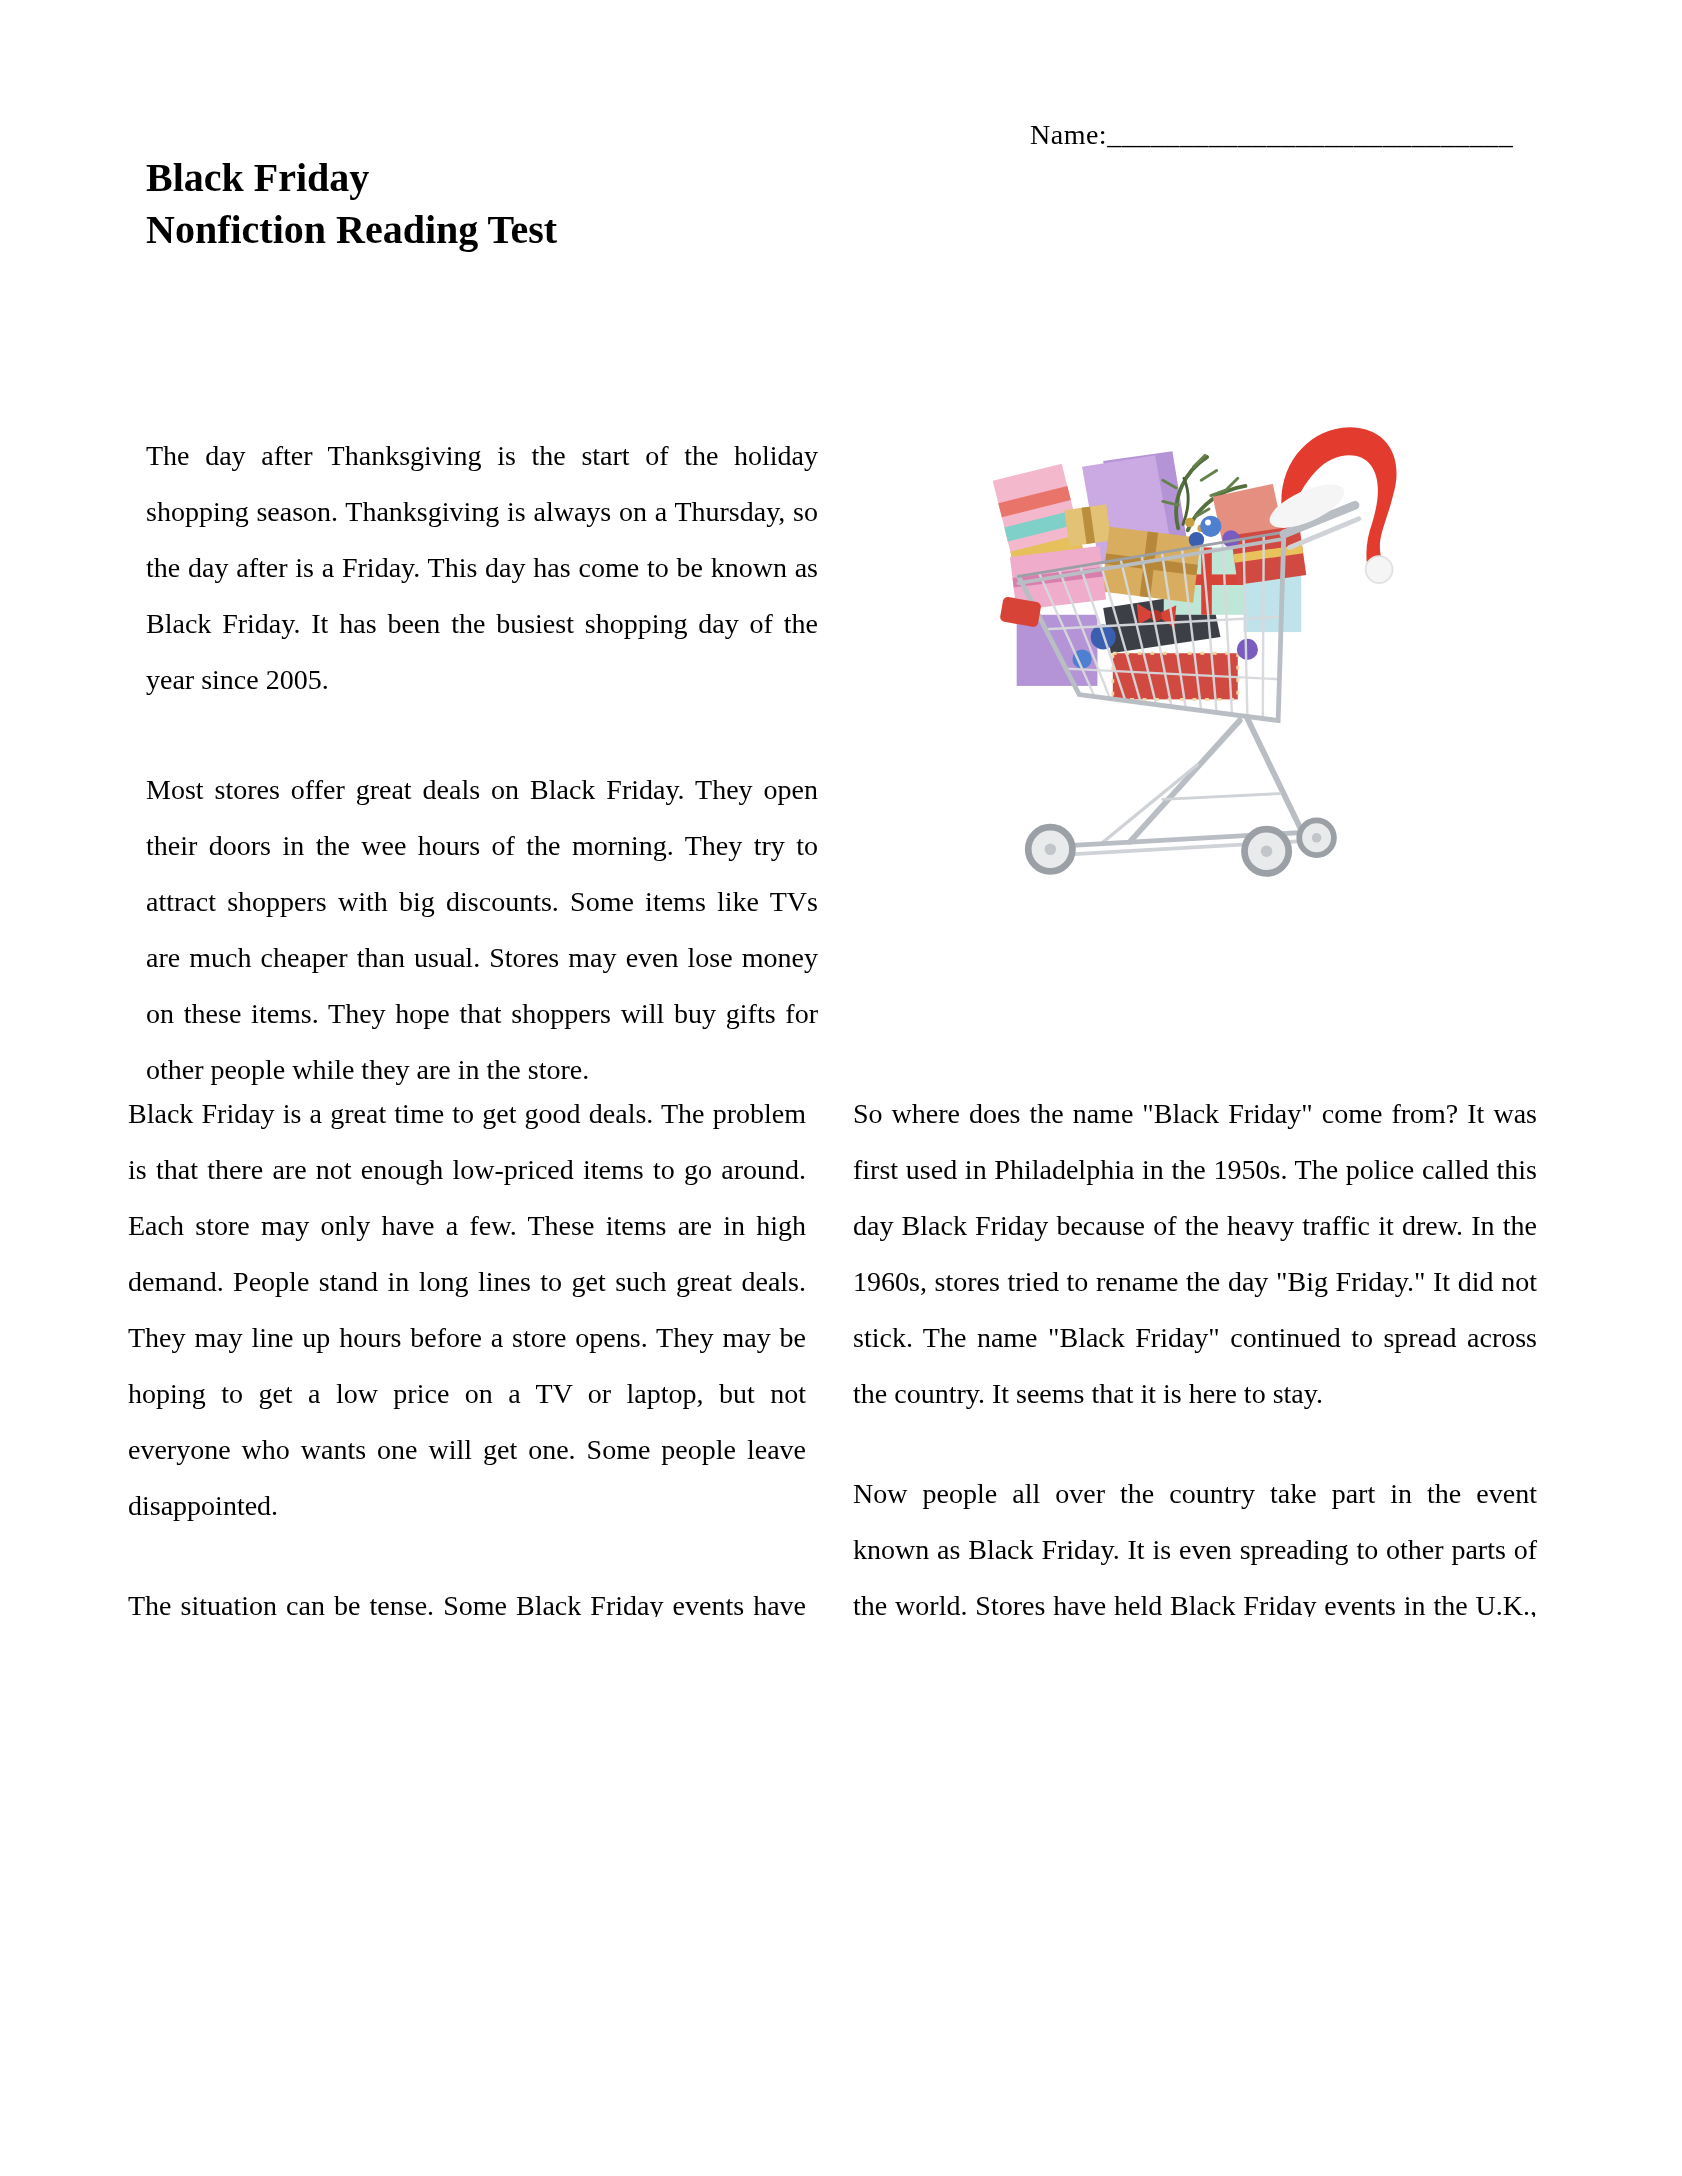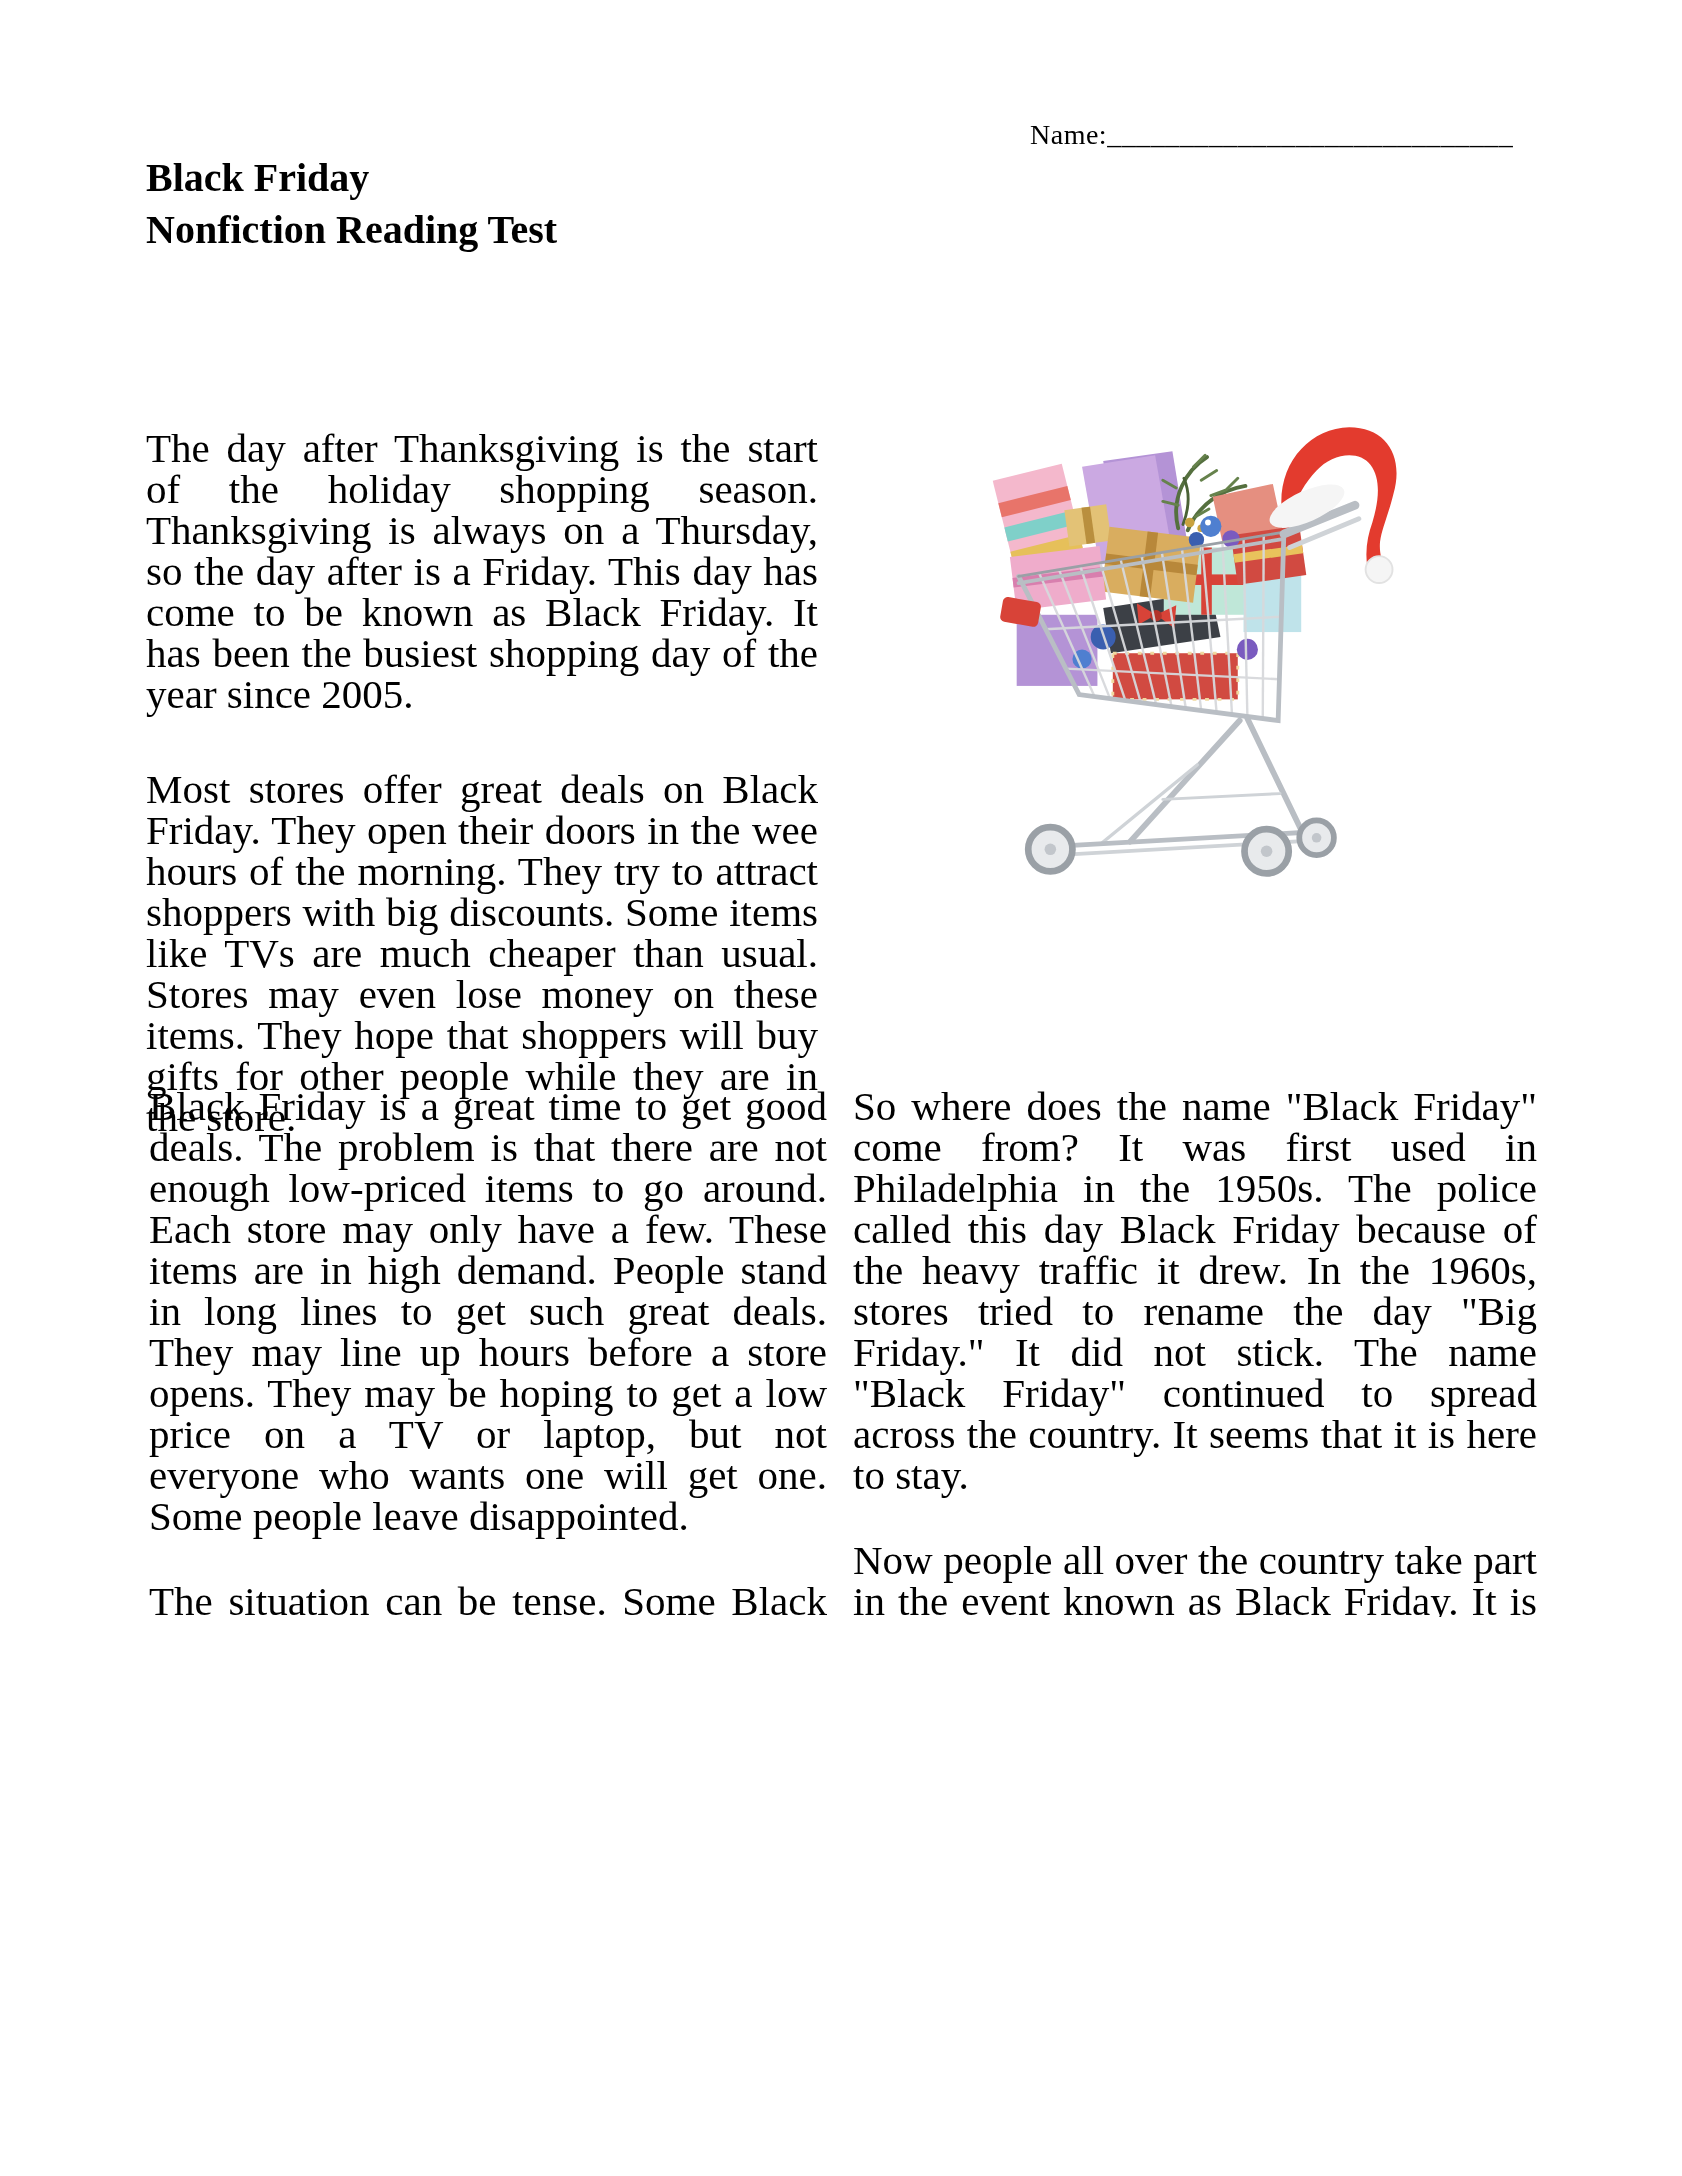--- a/index.html
+++ b/index.html
@@ -31,25 +31,25 @@
   .directions-block {
     position: absolute;
     top: 292px;
     left: 146px;
     width: 1385px;
     font-size: 36px;
     line-height: 46px;
     text-align: justify;
   }
   .directions-block .dir-label { font-weight: bold; }
-  .col { position: absolute; font-size: 41px; line-height: 41px; text-align: justify; }
+  .col { position: absolute; font-size: 28px; line-height: 56px; text-align: justify; }
   .col p { margin: 0; }
   .col-left-top  { top: 428px;  left: 146px; width: 672px; }
   .col-left-top p    { margin-bottom: 54px; }
-  .col-left-bottom { top: 1086px; left: 149px; width: 678px; }
+  .col-left-bottom { top: 1086px; left: 128px; width: 678px; }
   .col-left-bottom p { margin-bottom: 44px; }
   .col-right     { top: 1086px; left: 853px; width: 684px; }
   .col-right p       { margin-bottom: 44px; }
   .illustration {
     position: absolute;
     top: 411px;
     left: 959px;
     width: 447px;
     height: 471px;
   }

